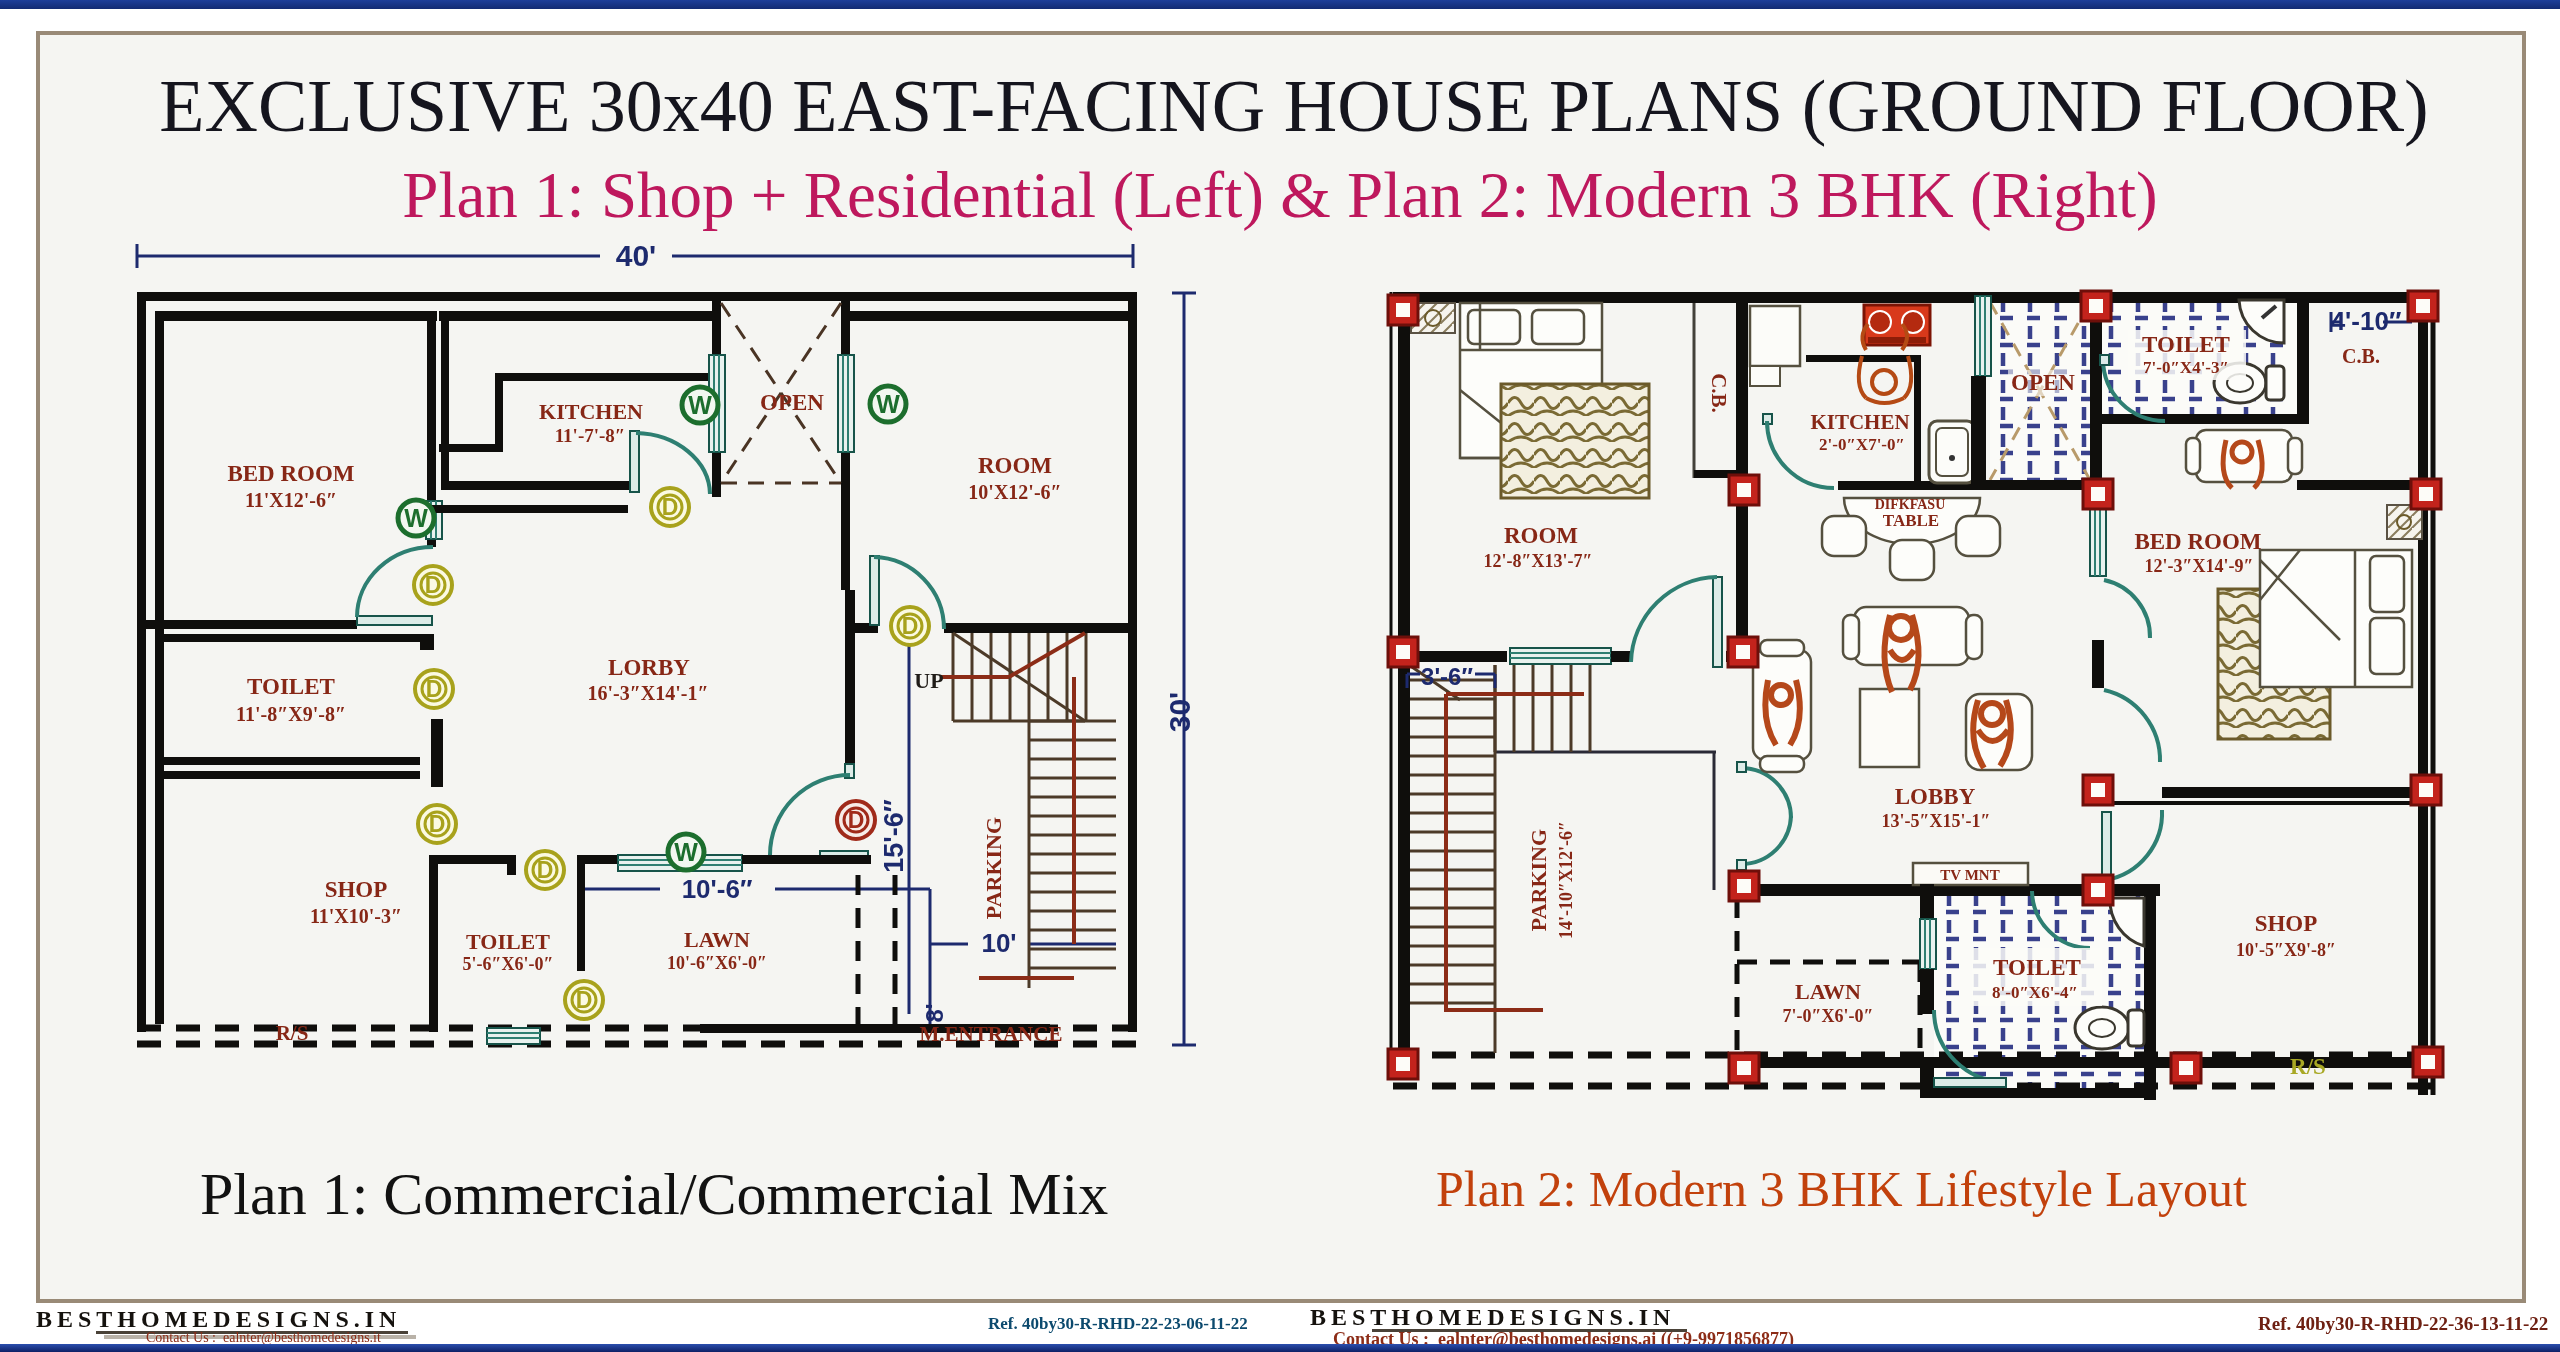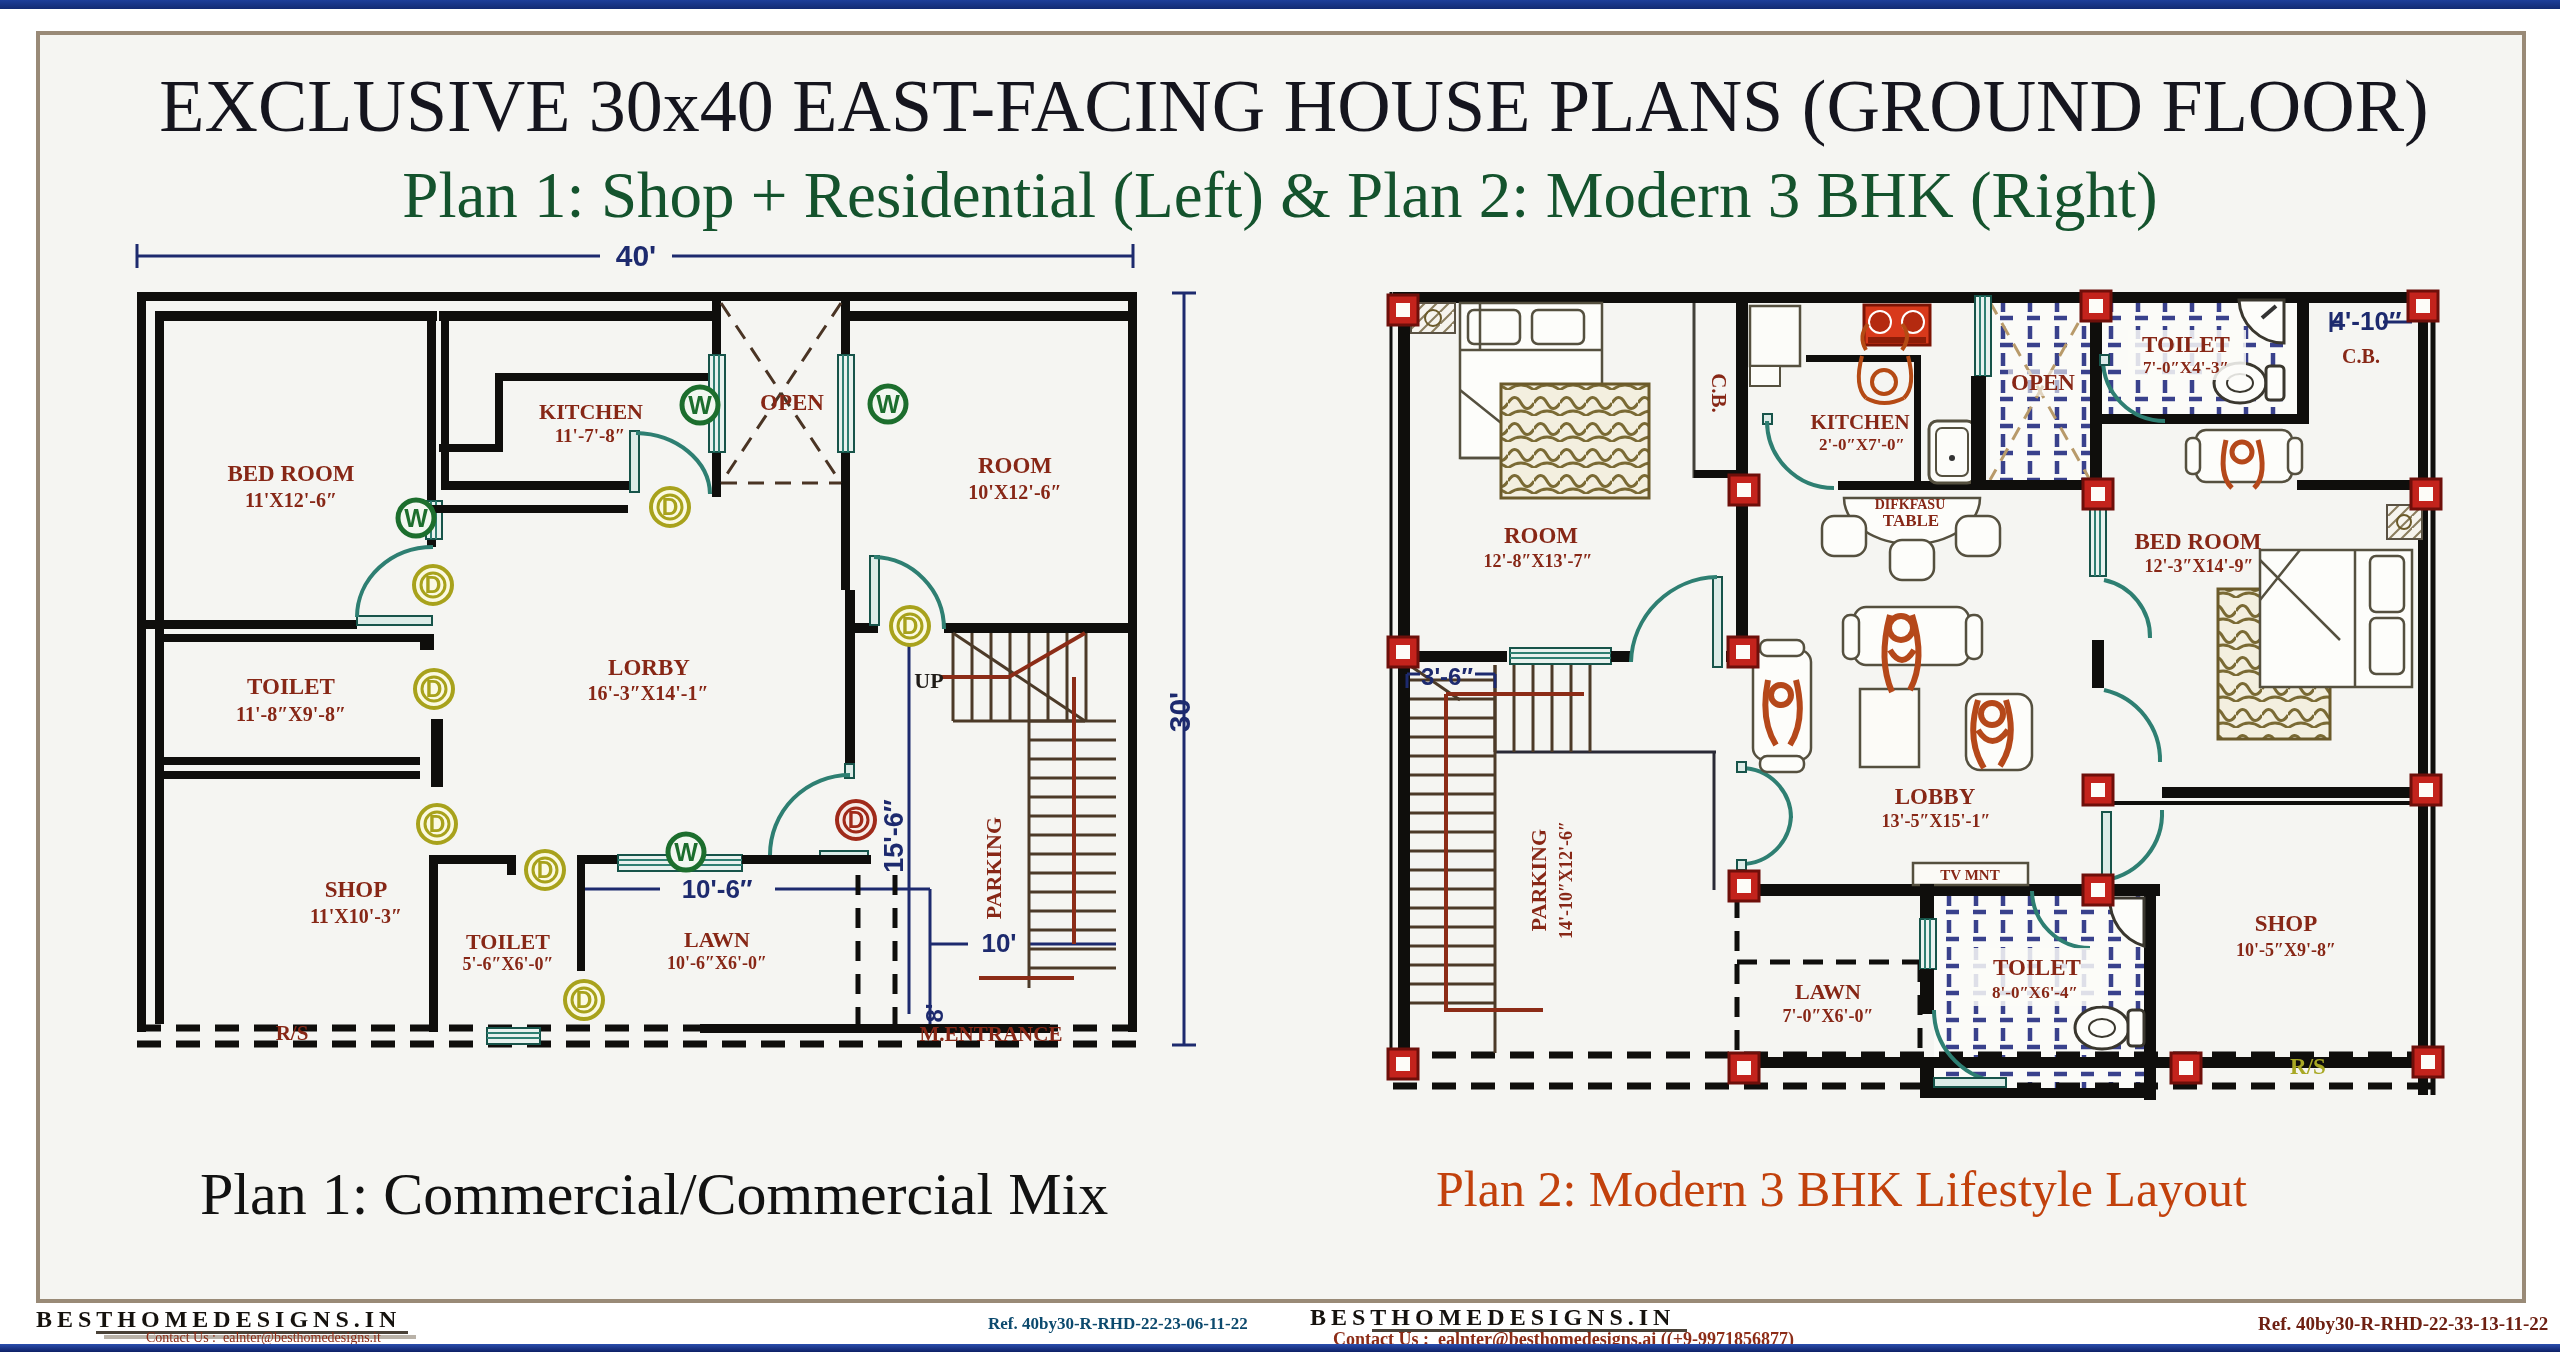--- a/index.html
+++ b/index.html
@@ -1,16 +1,16 @@
 <!DOCTYPE html>
 <html><head><meta charset="utf-8"><style>html,body{margin:0;padding:0;}body{width:2560px;height:1352px;position:relative;background:#ffffff;font-family:"Liberation Serif",serif;overflow:hidden;}.abs{position:absolute;}</style></head><body>
 <div class="abs" style="left:0;top:0;width:2560px;height:9px;background:linear-gradient(#1d3f9a,#122b72);"></div>
 <div class="abs" style="left:36px;top:31px;width:2482px;height:1264px;border:4px solid #998a77;background:#f5f5f2;"></div>
 <div class="abs" style="left:14px;top:64px;width:2560px;text-align:center;font-size:74px;font-weight:normal;color:#15151e;white-space:nowrap;">EXCLUSIVE 30x40 EAST-FACING HOUSE PLANS (GROUND FLOOR)</div>
-<div class="abs" style="left:0;top:158px;width:2560px;text-align:center;font-size:65px;color:#14532d;white-space:nowrap;">Plan 1: Shop + Residential (Left) &amp; Plan 2: Modern 3 BHK (Right)</div>
+<div class="abs" style="left:0;top:158px;width:2560px;text-align:center;font-size:65px;color:#be185d;white-space:nowrap;">Plan 1: Shop + Residential (Left) &amp; Plan 2: Modern 3 BHK (Right)</div>
 <svg class="abs" style="left:0;top:0;" width="2560" height="1352" viewBox="0 0 2560 1352">
     <g stroke="#1d2a6e" stroke-width="3" fill="none">
       <line x1="137" y1="256" x2="600" y2="256"></line>
       <line x1="672" y1="256" x2="1133" y2="256"></line>
       <line x1="137" y1="244" x2="137" y2="268"></line>
       <line x1="1133" y1="244" x2="1133" y2="268"></line>
       <line x1="1184" y1="293" x2="1184" y2="1045"></line>
       <line x1="1172" y1="293" x2="1196" y2="293"></line>
       <line x1="1172" y1="1045" x2="1196" y2="1045"></line>
       <line x1="909" y1="645" x2="909" y2="1014"></line>
@@ -466,13 +466,13 @@
 <div class="abs" style="left:200px;top:1160px;width:880px;text-align:center;font-size:60px;color:#121212;white-space:nowrap;">Plan 1: Commercial/Commercial Mix</div>
 <div class="abs" style="left:1436px;top:1160px;width:1030px;text-align:left;font-size:50px;color:#c2410c;white-space:nowrap;">Plan 2: Modern 3 BHK Lifestyle Layout</div>
 <div class="abs" style="left:36px;top:1306px;font-size:24px;font-weight:bold;color:#15120e;letter-spacing:5px;white-space:nowrap;">BESTHOMEDESIGNS.IN</div>
 <div class="abs" style="left:96px;top:1331px;width:312px;height:3px;background:#4a4238;"></div>
 <div class="abs" style="left:104px;top:1335px;width:312px;height:4px;background:#b9b2a8;"></div>
 <div class="abs" style="left:146px;top:1330px;font-size:14px;font-weight:normal;color:#8c2c17;white-space:nowrap;">Contact Us :&nbsp; ealnter@besthomedesigns.it</div>
 <div class="abs" style="left:988px;top:1314px;font-size:17px;font-weight:bold;color:#0c4a6e;white-space:nowrap;">Ref. 40by30-R-RHD-22-23-06-11-22</div>
 <div class="abs" style="left:1310px;top:1304px;font-size:24px;font-weight:bold;color:#15120e;letter-spacing:5px;white-space:nowrap;">BESTHOMEDESIGNS.IN</div>
 <div class="abs" style="left:1372px;top:1329px;width:315px;height:3px;background:#4a4238;"></div>
 <div class="abs" style="left:1333px;top:1329px;font-size:18px;font-weight:bold;color:#8c2c17;white-space:nowrap;">Contact Us :&nbsp; ealnter@besthomedesigns.ai ((+9-9971856877)</div>
-<div class="abs" style="left:2258px;top:1313px;font-size:19px;font-weight:bold;color:#6e2012;white-space:nowrap;">Ref. 40by30-R-RHD-22-33-13-11-22</div>
+<div class="abs" style="left:2258px;top:1313px;font-size:19px;font-weight:bold;color:#6e2012;white-space:nowrap;">Ref. 40by30-R-RHD-22-36-13-11-22</div>
 <div class="abs" style="left:0;top:1344px;width:2560px;height:8px;background:linear-gradient(#2b4fae,#0e2066);"></div>
 </body></html>

